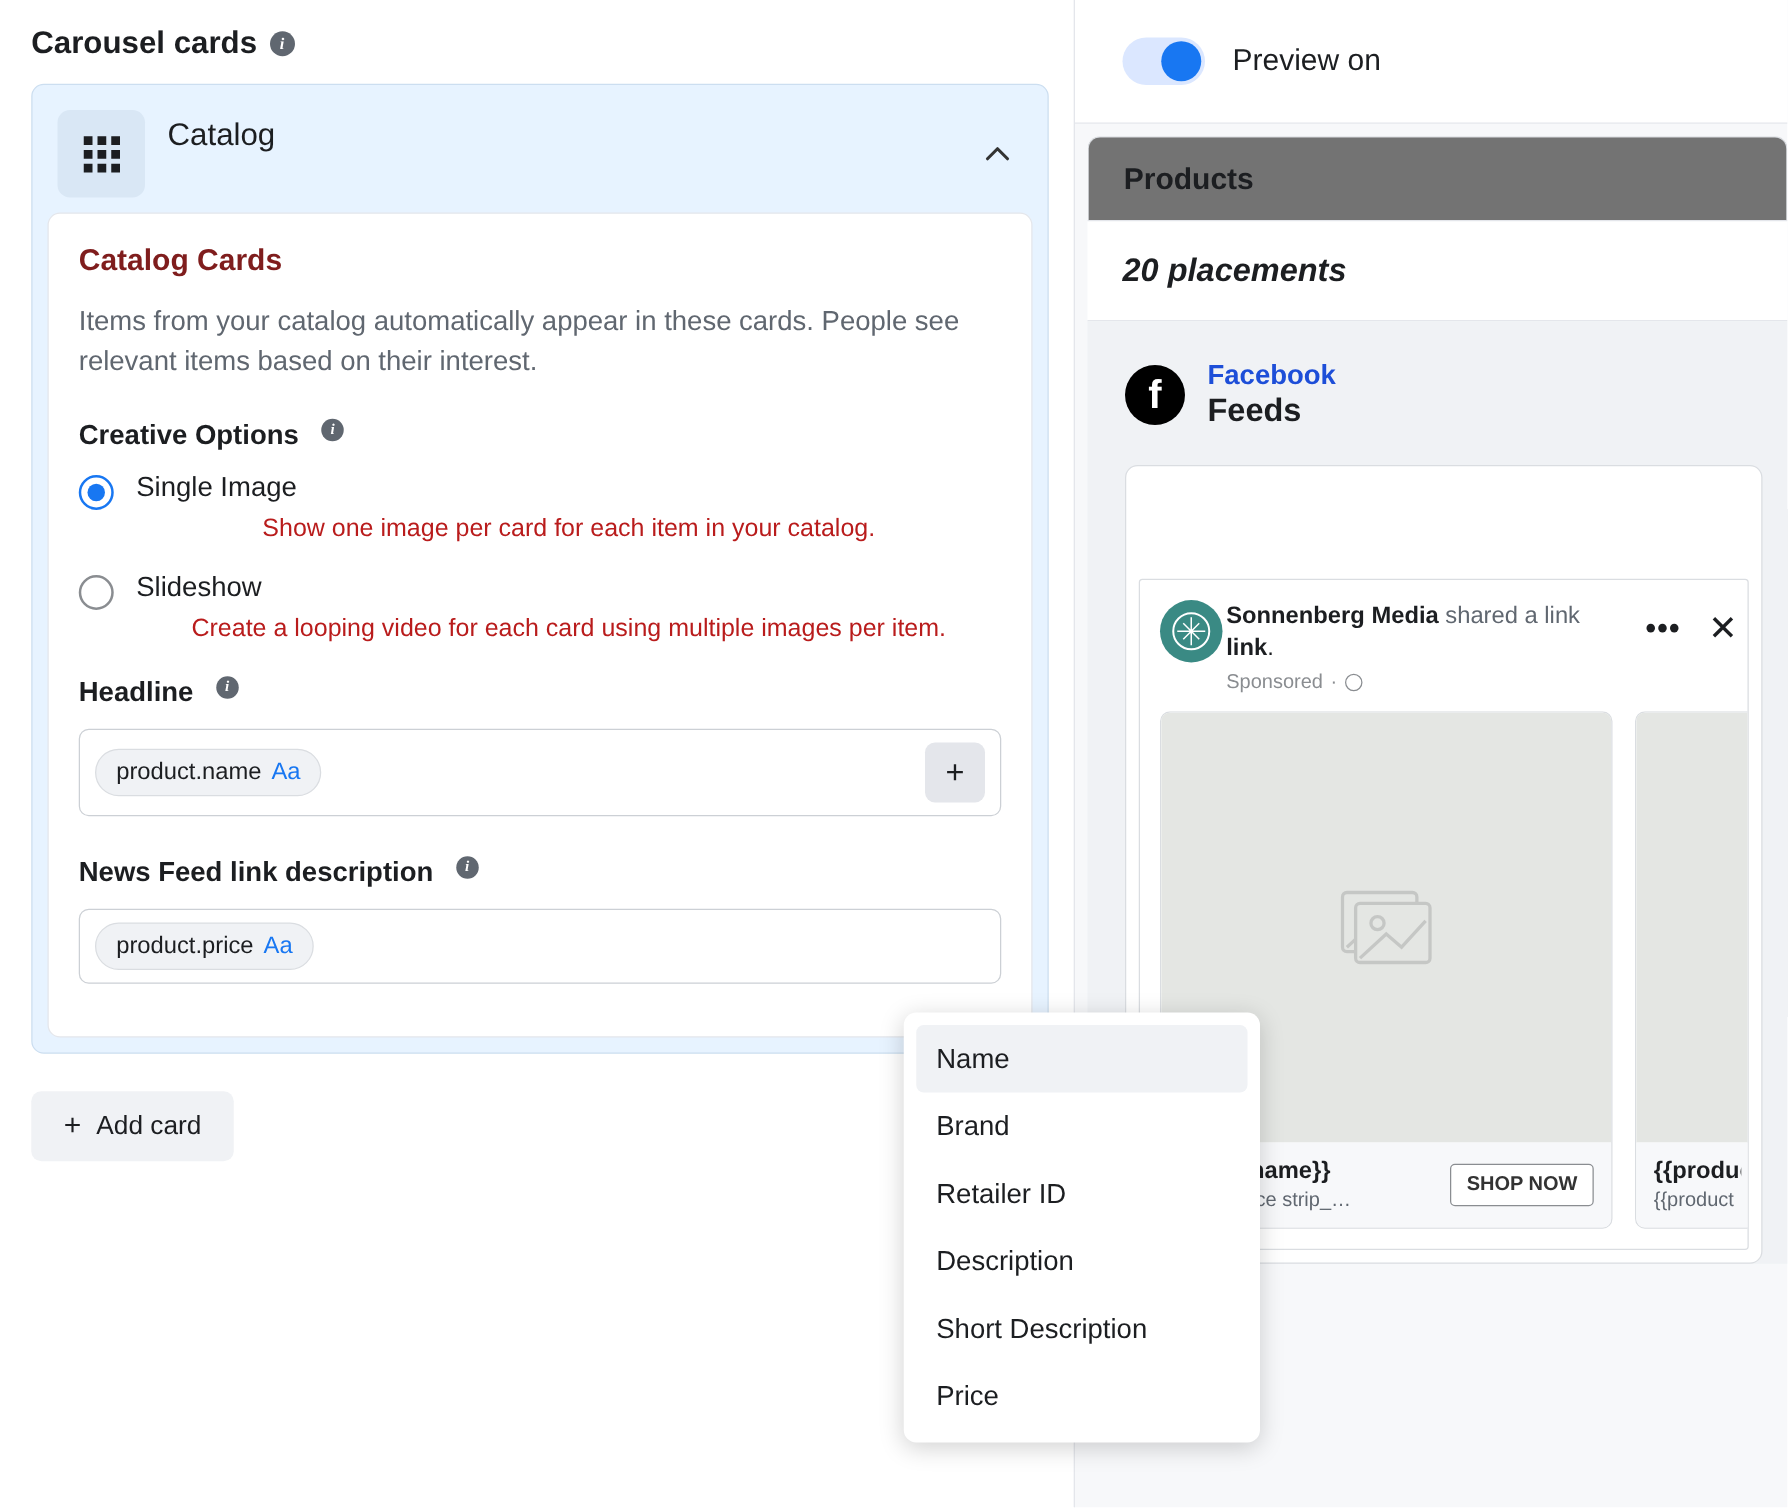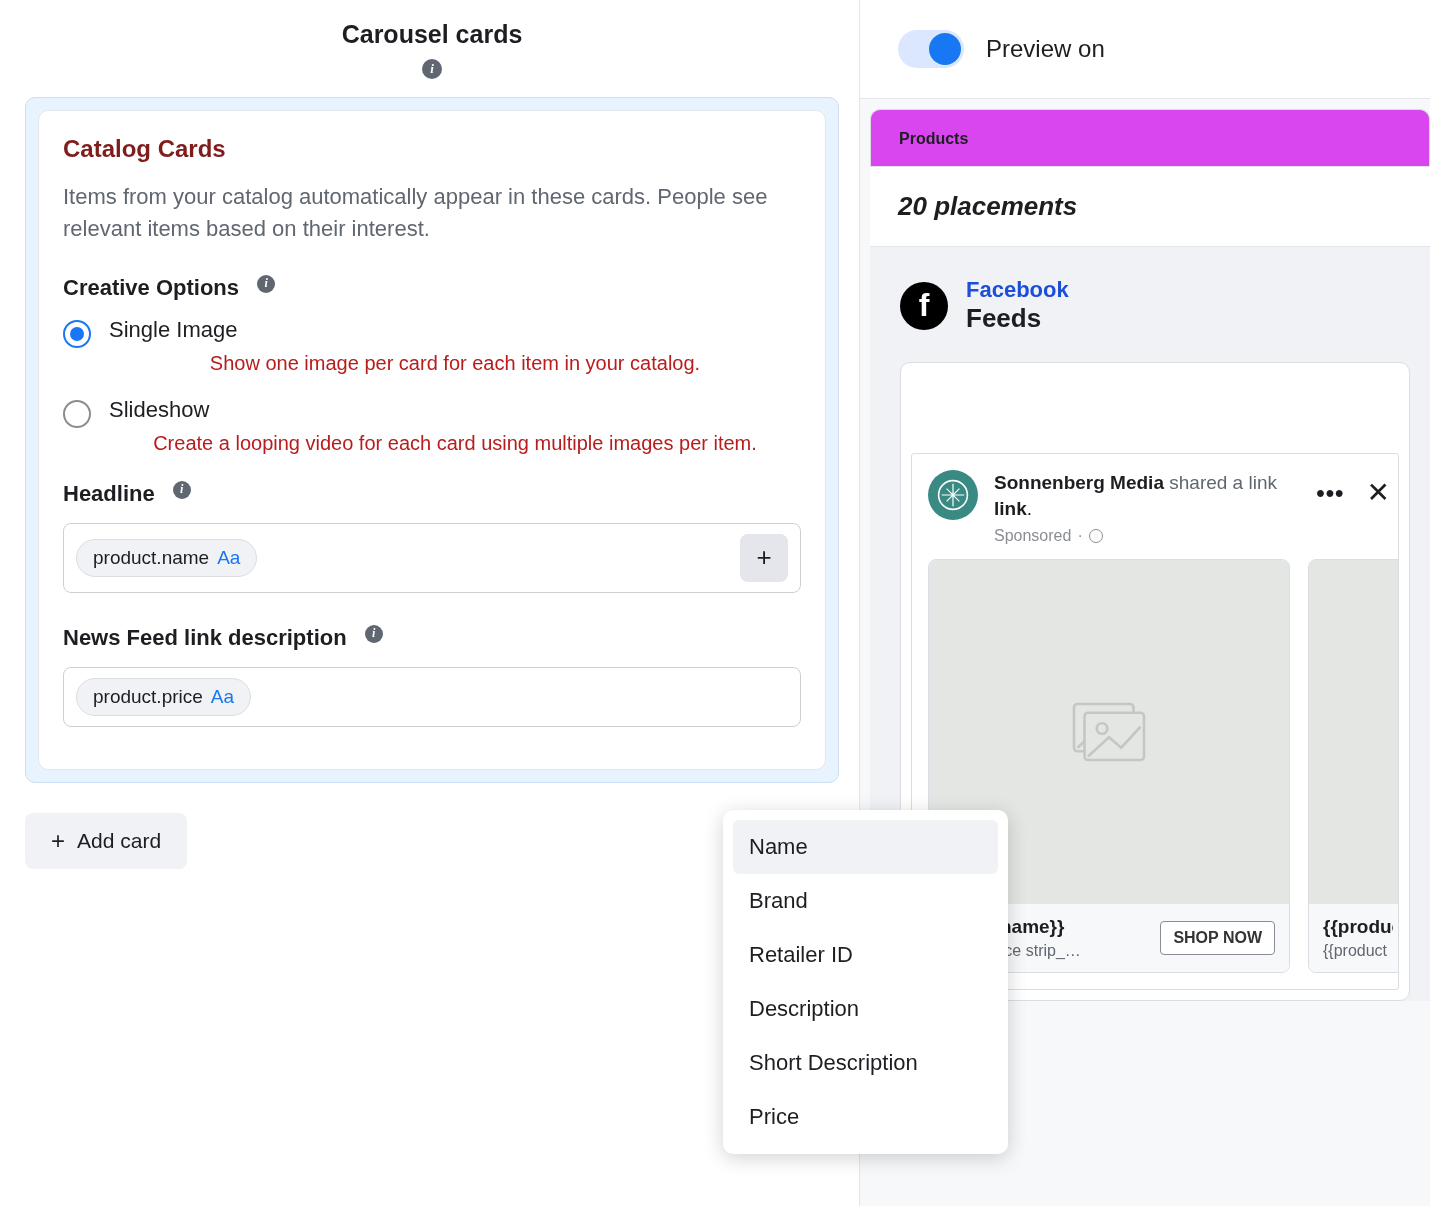--- a/index.html
+++ b/index.html
@@ -23,21 +23,20 @@
       width: 860px;
       padding: 20px 20px 20px 25px;
     }
     .section-title {
       font-size: 25px;
       font-weight: 700;
       display: flex;
       align-items: center;
       gap: 10px;
       margin-bottom: 18px;
-      flex-direction: column;
     }
     .info-icon {
       width: 20px;
       height: 20px;
       border-radius: 50%;
       background: #606770;
       color: #fff;
       display: inline-flex;
       align-items: center;
       justify-content: center;
@@ -278,29 +277,29 @@
       background: #1877f2;
       border-radius: 50%;
       position: absolute;
       top: 3px;
       right: 3px;
     }
     .preview-toggle-label {
       font-size: 24px;
     }
     .products-tab {
-      background: #d946ef;
+      background: #737373;
       border: 1px solid #dadde1;
       border-bottom: none;
       border-top-left-radius: 10px;
       border-top-right-radius: 10px;
       margin-left: 10px;
       margin-top: 10px;
       padding: 20px 28px 18px 28px;
-      font-size: 16px;
+      font-size: 24px;
       font-weight: 700;
       width: fit-content;
       min-width: 560px;
     }
     .placements-bar {
       background: #fff;
       border-top: 1px solid #e4e6eb;
       border-bottom: 1px solid #e4e6eb;
       margin-left: 10px;
       padding: 24px 28px;
@@ -352,21 +351,21 @@
     }
     .ad-inner {
       background: #fff;
       border: 1px solid #dadde1;
       border-radius: 3px;
       margin-top: 80px;
     }
     .ad-head {
       display: flex;
       align-items: flex-start;
-      gap: 16px;
+      gap: 3px;
       padding: 16px 4px 12px 16px;
     }
     .ad-avatar {
       width: 50px;
       height: 50px;
       background: #3a8a84;
       border-radius: 50%;
       flex-shrink: 0;
       display: flex;
       align-items: center;
@@ -472,20 +471,41 @@
 </head>
 <body>
 
 <div class="left-col">
   <div class="section-title">
     <span>Carousel cards</span>
     <span class="info-icon">i</span>
   </div>
   
   <div class="catalog-card">
+    <div class="catalog-header">
+      <div class="catalog-icon-box">
+        <div class="grid-icon">
+            <span></span>
+            <span></span>
+            <span></span>
+            <span></span>
+            <span></span>
+            <span></span>
+            <span></span>
+            <span></span>
+            <span></span>
+          </div>
+      </div>
+      <div class="catalog-header-title">Catalog</div>
+      <div class="chevron-up">
+        <svg width="20" height="12" viewBox="0 0 20 12">
+            <path d="M2 10 L10 2 L18 10" stroke="#333" stroke-width="2.5" fill="none" stroke-linecap="round" stroke-linejoin="round"></path>
+          </svg>
+      </div>
+    </div>
 
     <div class="catalog-body">
       <h3>Catalog Cards</h3>
       <p class="desc">Items from your catalog automatically appear in these cards. People see relevant items based on their interest.</p>
 
       <div class="field-label">
         <span>Creative Options</span>
         <span class="info-icon sm">i</span>
       </div>
 

